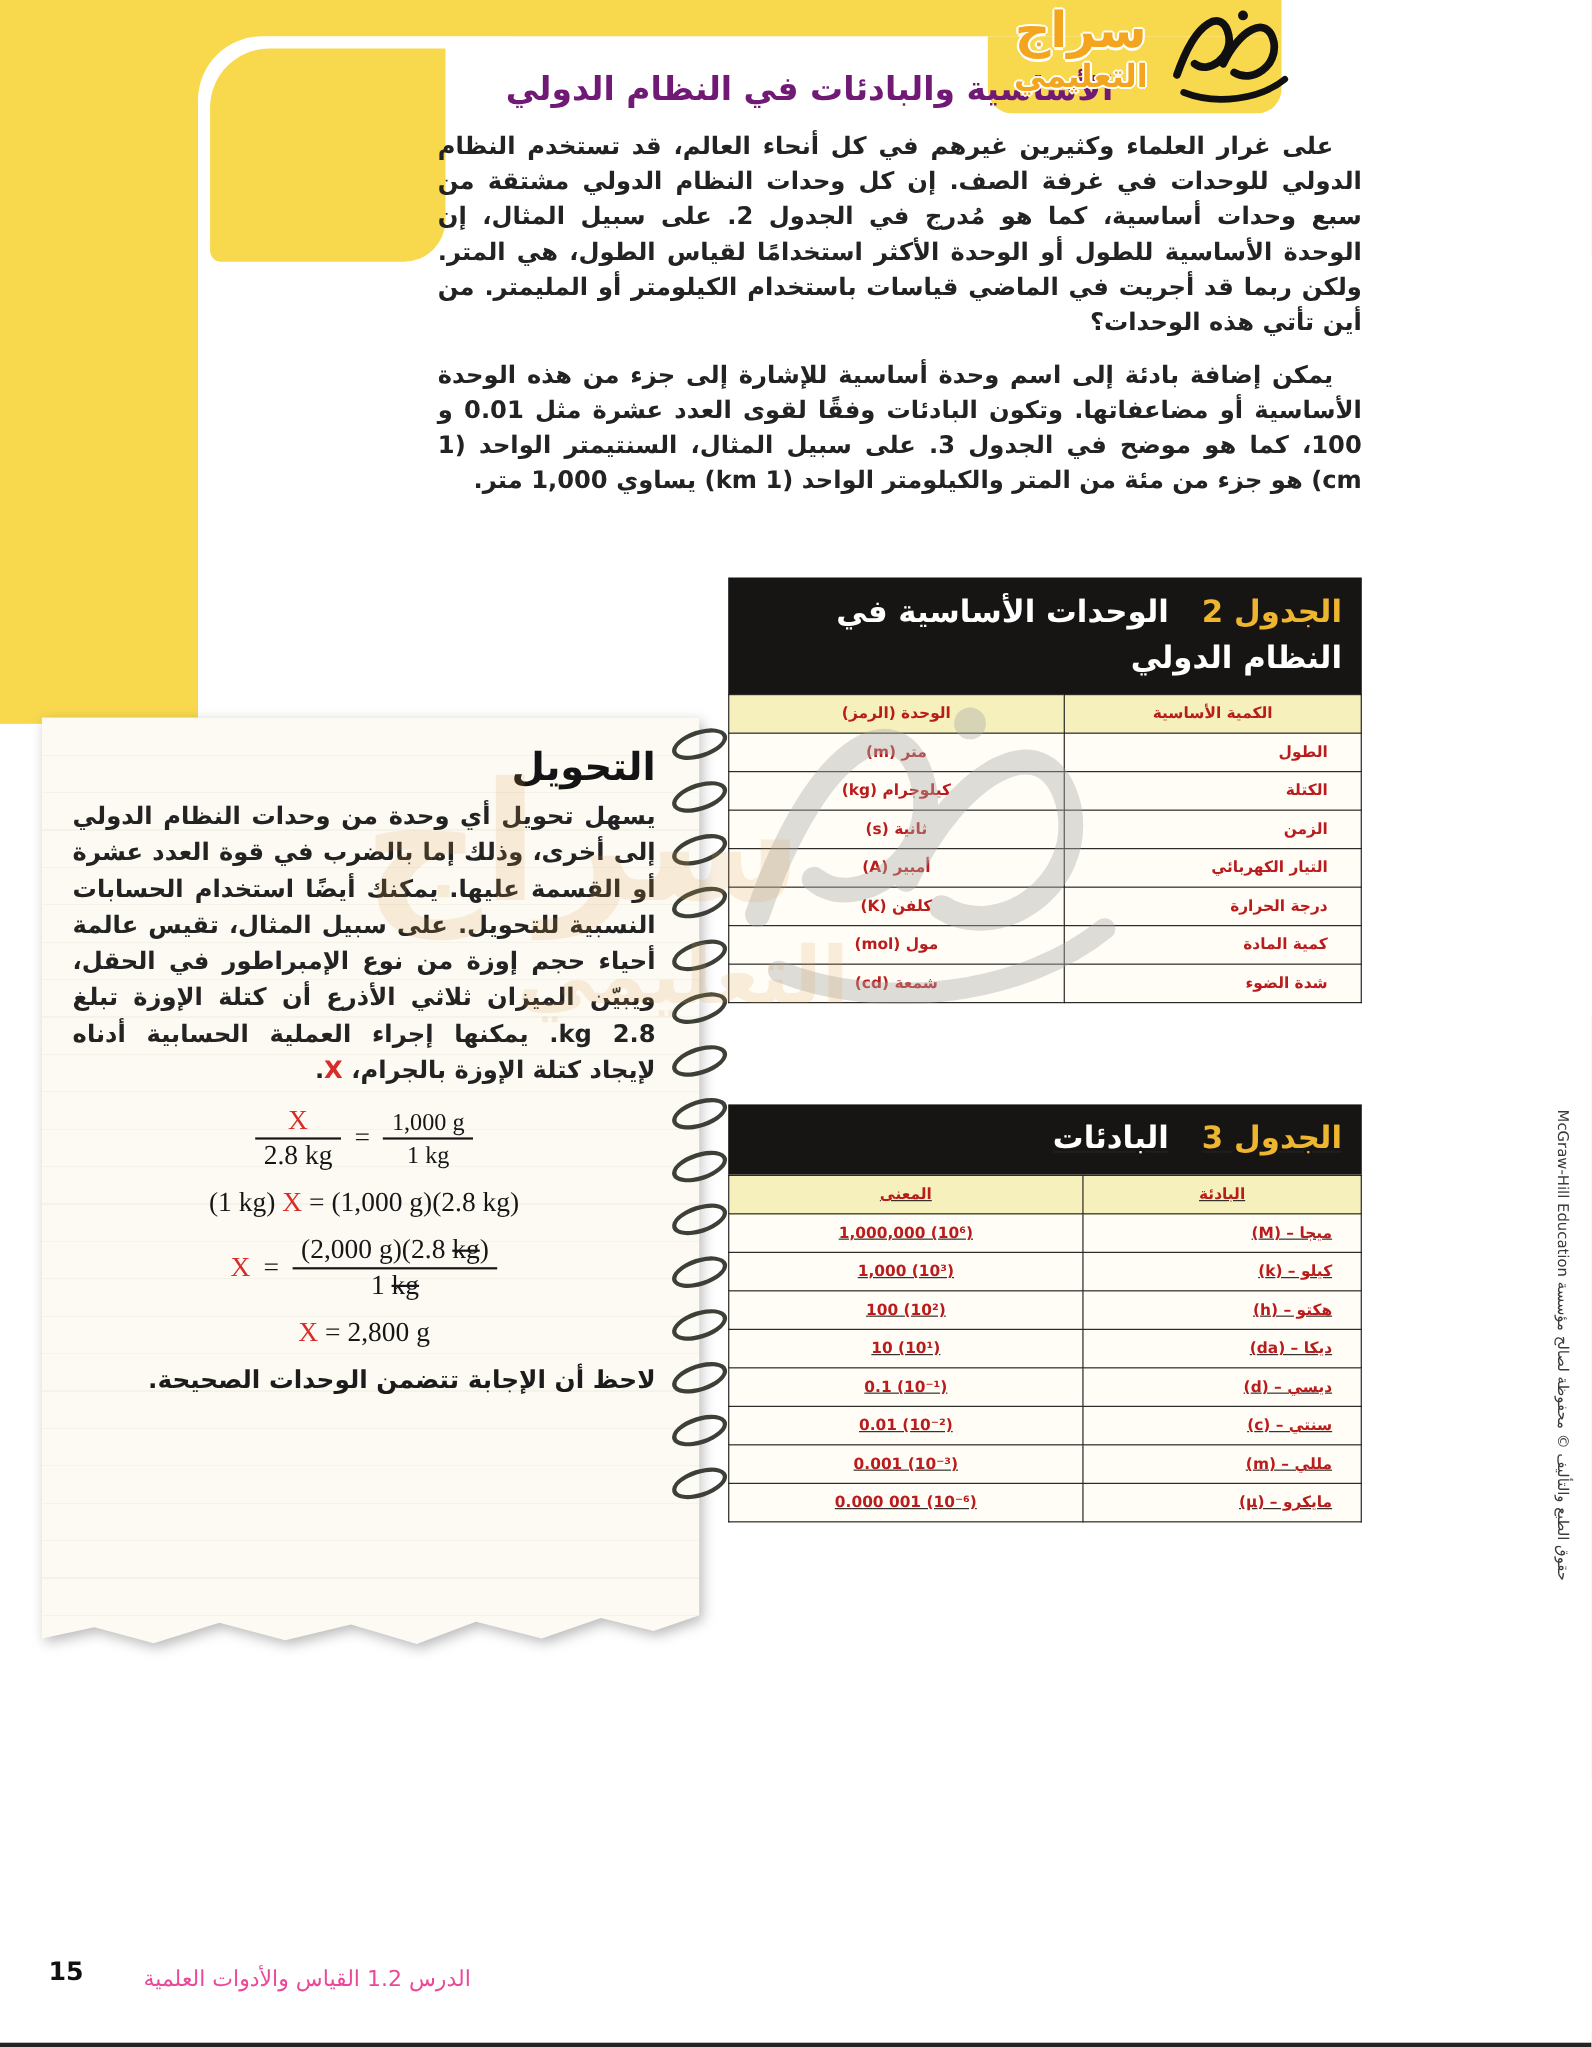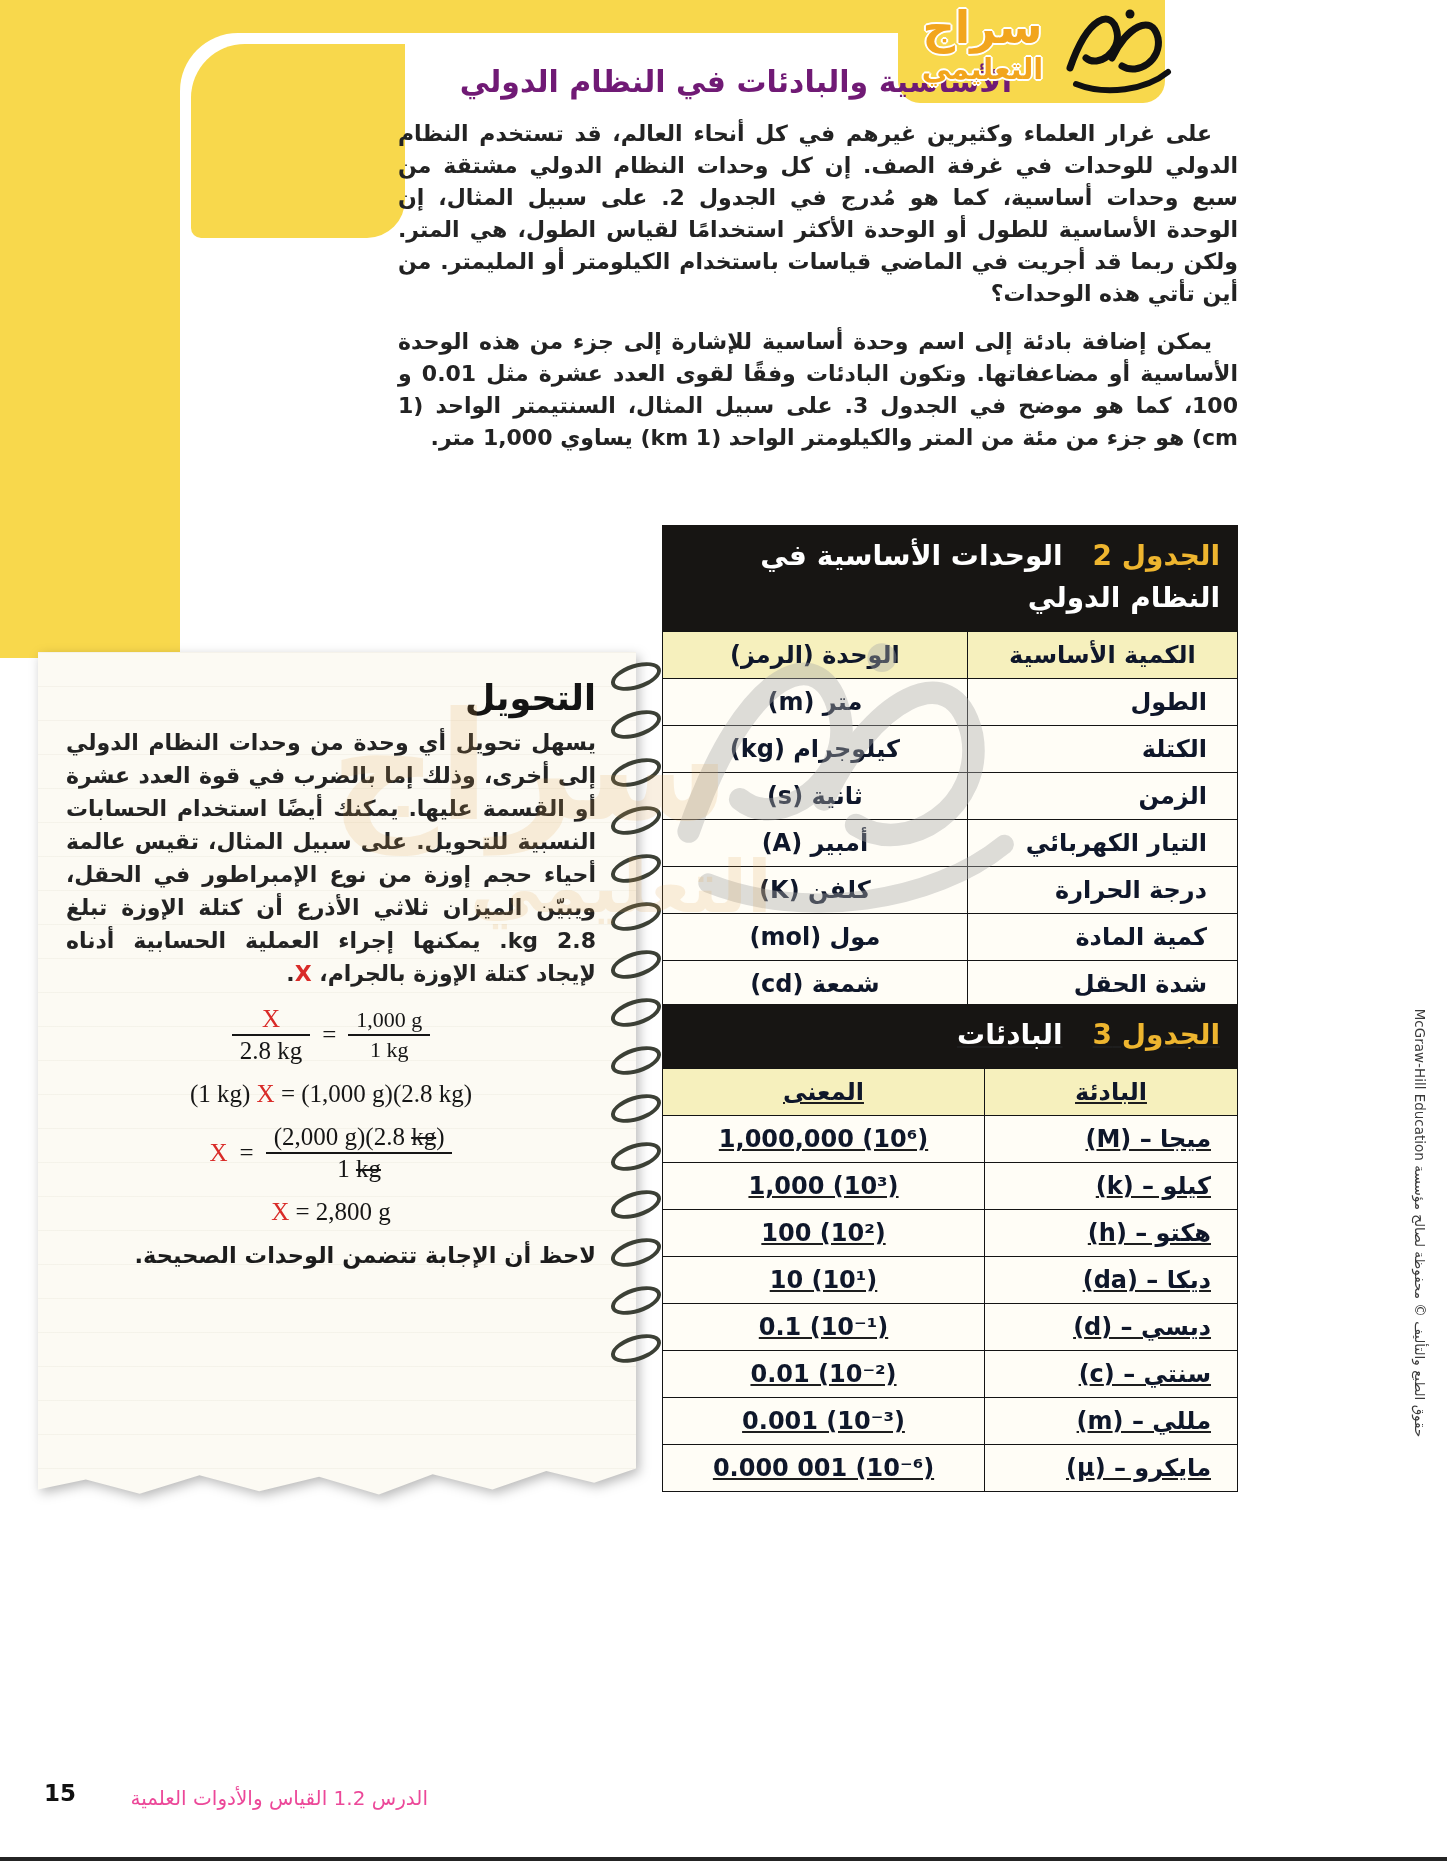--- a/index.html
+++ b/index.html
@@ -34,21 +34,21 @@
 
   
   .tbl{position:absolute;left:662px;width:576px;z-index:4;}
   #table2{top:525px;}
   #table3{top:1004px;text-decoration:underline;}
   .tbl-head{background:#171513;color:#fff;direction:rtl;font-weight:bold;font-size:28px;
         padding:10px 18px 12px;line-height:1.5;}
   .tbl-label{color:#EEB52F;margin-left:30px;}
   .tbl table{width:100%;border-collapse:collapse;direction:rtl;background:#fffdf6;}
   .tbl th{background:#F6F0BD;}
-  .tbl th,.tbl td{border:1.7px solid #141414;font-weight:bold;font-size:24px;color:#0f172a;
+  .tbl th,.tbl td{border:1.7px solid #141414;font-weight:bold;font-size:14px;color:#b91c1c;
         padding:9px 8px;text-align:center;}
   #table2 td.qty{text-align:right;padding-right:30px;width:47%;}
   #table3 td.prefix{text-align:right;padding-right:26px;width:44%;}
   #table3 td.meaning{direction:ltr;}
 
   
   .paper-wrap{position:absolute;left:38px;top:652px;width:598px;height:846px;z-index:3;
         filter:drop-shadow(3px 4px 6px rgba(0,0,0,.28));}
   .paper{width:100%;height:100%;box-sizing:border-box;direction:rtl;
         padding:26px 40px 20px 28px;background-color:#fcfaf3;
@@ -145,21 +145,21 @@
           </tr>
       <tr>
             <td class="qty">درجة الحرارة</td>
             <td class="unit">كلفن (K)</td>
           </tr>
       <tr>
             <td class="qty">كمية المادة</td>
             <td class="unit">مول (mol)</td>
           </tr>
       <tr>
-            <td class="qty">شدة الحقل</td>
+            <td class="qty">شدة الضوء</td>
             <td class="unit">شمعة (cd)</td>
           </tr>
     </tbody>
       </table>
   </div>
 
   <div class="tbl" id="table3">
     <div class="tbl-head">
       <span class="tbl-label">الجدول 3</span><span>البادئات</span>
     </div>

